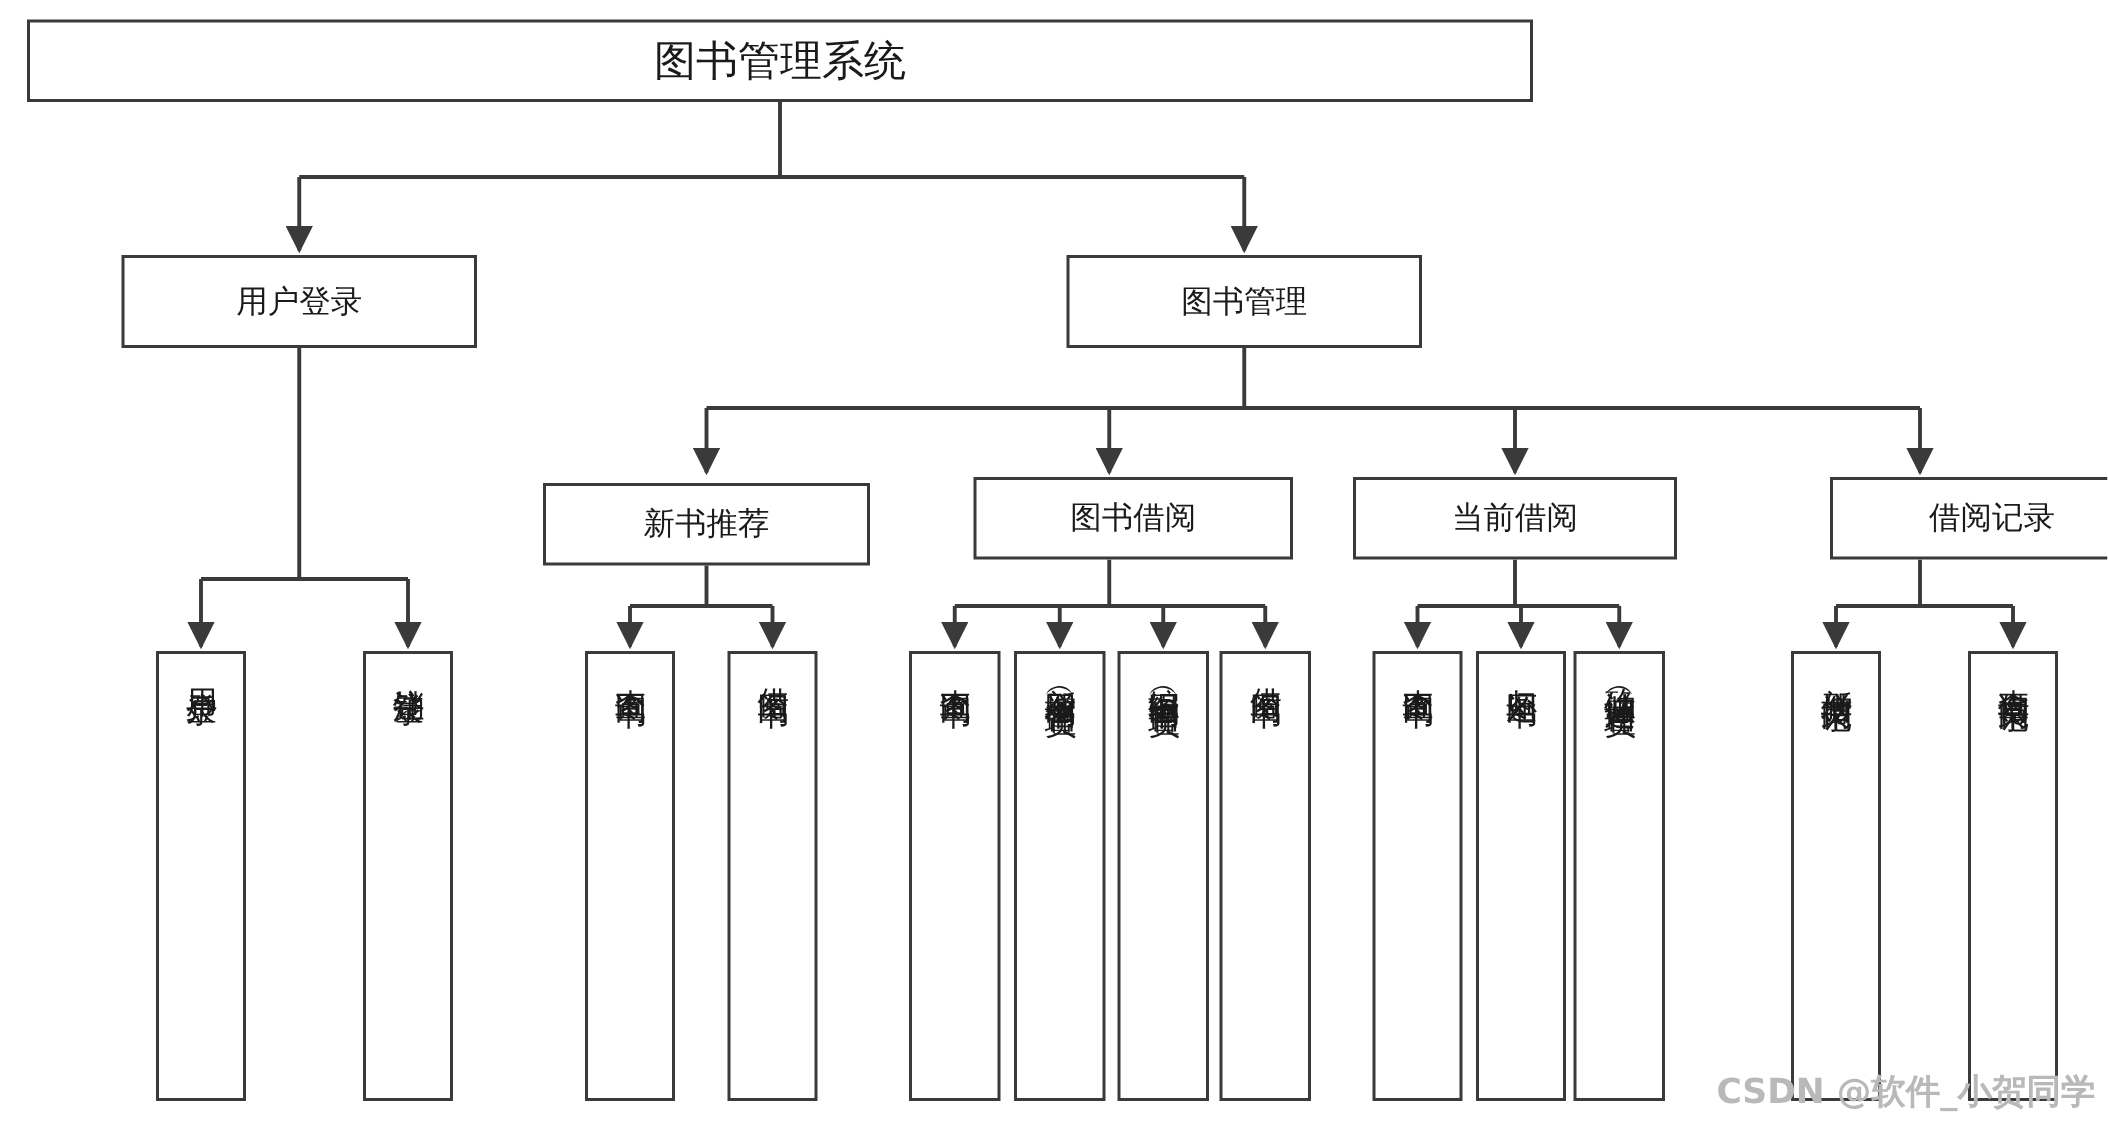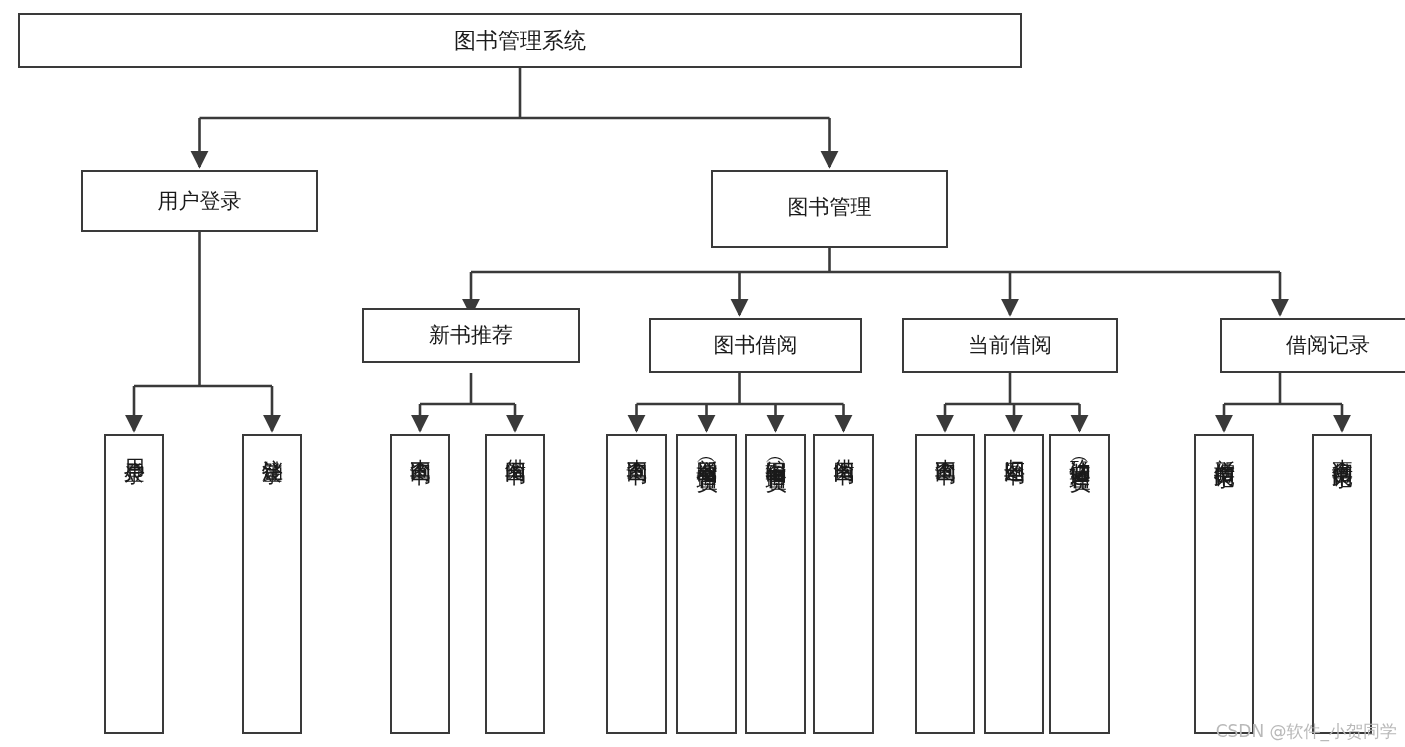--- a/index.html
+++ b/index.html
@@ -40,44 +40,45 @@
     display: block;
     text-align: center;
     line-height: 1.18;
     white-space: nowrap;
   }
   
   .node.horiz .label {
     font-size: 21px;
   }
   .node.root .label {
-    font-size: 22px;
+    font-size: 28px;
   }
   
   .node.vert {
     align-items: flex-start;
     justify-content: center;
     padding-top: 6px;
   }
   .node.vert .label {
     writing-mode: vertical-rl;
     text-orientation: upright;
     font-size: 21px;
     letter-spacing: 2px;
     line-height: 1;
   }
   .watermark {
     position: absolute;
     right: 8px;
     bottom: 4px;
-    font-size: 17px;
+    font-size: 23px;
     color: #b9b9b9;
     white-space: nowrap;
     z-index: 5;
     font-family: "DejaVu Sans", "Liberation Sans", sans-serif;
+    font-weight: bold;
   }
 </style>
 </head>
 <body>
 
 <div id="canvas">
   <svg id="edges" viewBox="0 0 1405 747" xmlns="http://www.w3.org/2000/svg">
     <defs>
       <marker id="arrow" viewBox="0 0 10 10" refX="9" refY="5" markerWidth="7" markerHeight="7" orient="auto-start-reverse">
         <path d="M 0 0 L 10 5 L 0 10 z" fill="#3a3a3a"></path>
@@ -120,24 +121,24 @@
       </g>
   </svg>
 
   <div id="node-layer">
       <div class="node horiz root" style="left: 18px; top: 13px; width: 1004px; height: 55px;">
         <span class="label">图书管理系统</span>
       </div>
       <div class="node horiz" style="left: 81px; top: 170px; width: 237px; height: 62px;">
         <span class="label">用户登录</span>
       </div>
-      <div class="node horiz" style="left: 711px; top: 170px; width: 237px; height: 78px; font-family: Liberation Mono, monospace;">
+      <div class="node horiz" style="left: 711px; top: 170px; width: 237px; height: 62px;">
         <span class="label">图书管理</span>
       </div>
-      <div class="node horiz" style="left: 362px; top: 308px; width: 218px; height: 55px;">
+      <div class="node horiz" style="left: 362px; top: 322px; width: 218px; height: 55px;">
         <span class="label">新书推荐</span>
       </div>
       <div class="node horiz" style="left: 633px; top: 318px; width: 213px; height: 55px; margin-left: 16px;">
         <span class="label">图书借阅</span>
       </div>
       <div class="node horiz" style="left: 902px; top: 318px; width: 216px; height: 55px;">
         <span class="label">当前借阅</span>
       </div>
       <div class="node horiz" style="left: 1172px; top: 318px; width: 216px; height: 55px; margin-left: 48px;">
         <span class="label">借阅记录</span>

